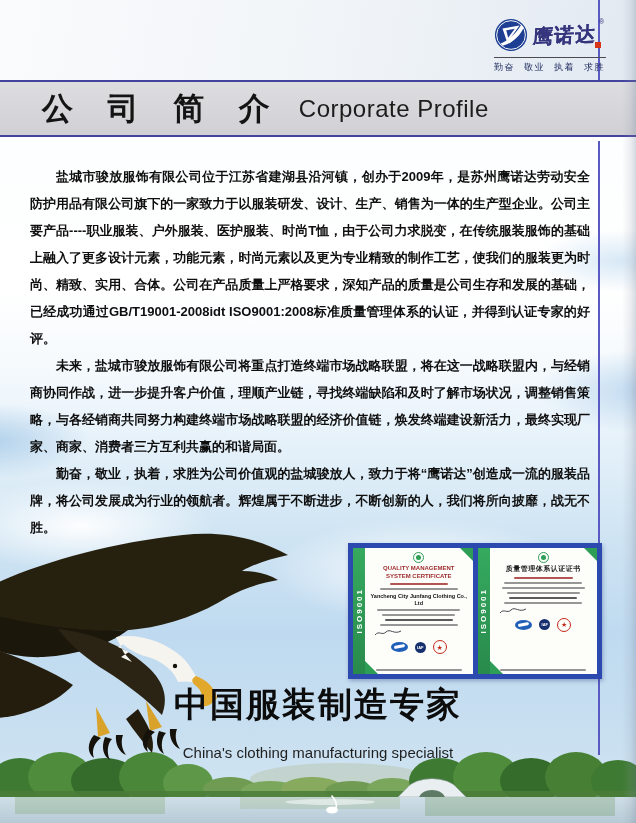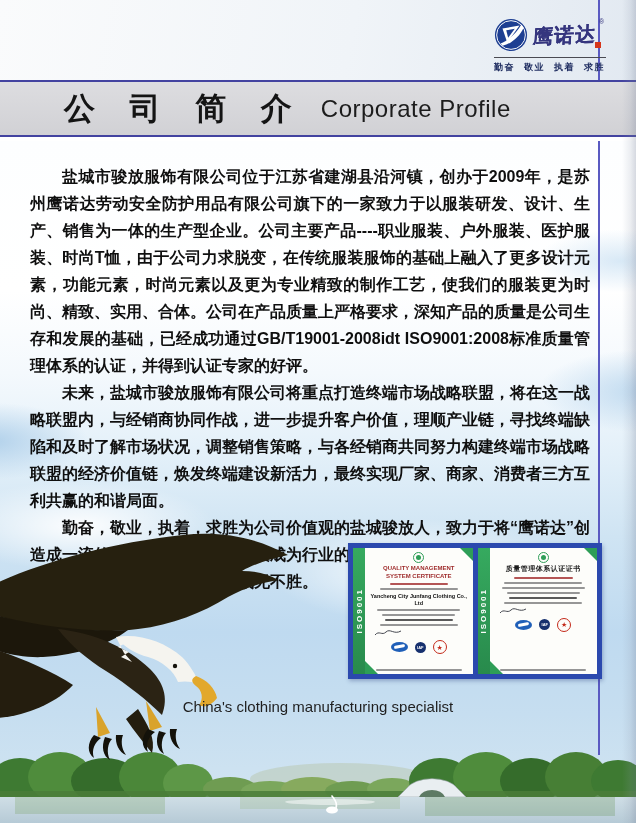--- a/index.html
+++ b/index.html
@@ -13,43 +13,43 @@
         background:linear-gradient(100deg,#fafbfc 0%,#f0f4f8 55%,#e2e9f1 100%);}
   .rule-v-top{position:absolute;left:598px;top:0;width:2px;height:80px;background:#5a5ac2;}
   .logo-block{position:absolute;right:30px;top:18px;width:112px;}
   .logo-row{display:flex;align-items:center;gap:5px;}
   .logo-mark{width:34px;height:34px;flex:0 0 auto;}
   .logo-cn{font-size:20px;font-weight:900;color:#35357e;transform:rotate(-3deg) skewX(-6deg);
         letter-spacing:1px;text-shadow:0 0 .6px #35357e;white-space:nowrap;}
   .reg{font-size:7px;color:#35357e;align-self:flex-start;margin-left:-2px;}
   .seal-sq{width:6px;height:6px;background:#d6351a;align-self:flex-end;margin:0 0 4px -14px;}
   .logo-divider{border-top:1.5px solid #4a4a52;margin:5px 0 3px;}
-  .motto{font-size:9px;font-weight:bold;color:#1c2a5e;letter-spacing:1.5px;word-spacing:5px;white-space:nowrap;}
+  .motto{font-size:9px;font-weight:normal;color:#1c2a5e;letter-spacing:1.5px;word-spacing:5px;white-space:nowrap;}
 
   
   .title-bar{position:relative;z-index:4;height:57px;box-sizing:border-box;
         background:linear-gradient(#dddde0,#d1d1d5);
         border-top:2px solid #4343a0;border-bottom:2px solid #4343a0;
-        display:flex;align-items:center;padding-left:64px;}
+        display:flex;align-items:center;padding-left:42px;}
   .title-cn{font-size:31px;font-weight:bold;color:#141414;letter-spacing:13px;}
   .title-en{font-size:24px;color:#1c1c1c;margin-left:16px;letter-spacing:.5px;}
 
   
   .content{position:absolute;top:141px;left:0;right:0;bottom:0;overflow:hidden;background:
     radial-gradient(140px 55px at -10px 300px,rgba(168,203,232,.85),rgba(168,203,232,0) 70%),
     radial-gradient(160px 60px at 650px 250px,rgba(175,208,235,.8),rgba(175,208,235,0) 70%),
     radial-gradient(120px 45px at 620px 120px,rgba(190,218,240,.6),rgba(190,218,240,0) 70%),
     radial-gradient(180px 60px at 80px 385px,rgba(255,255,255,.95),rgba(255,255,255,0) 75%),
     radial-gradient(200px 70px at 420px 430px,rgba(255,255,255,.9),rgba(255,255,255,0) 75%),
     linear-gradient(180deg,#fdfeff 0%,#ffffff 22%,#f4f9fd 34%,#e3f0f9 46%,#cfe4f3 58%,#bfdaf0 72%,#c6def0 84%,#d4e6f2 100%);}
   .rule-v{position:absolute;left:598px;top:0;width:2px;height:614px;background:#5a5ac2;z-index:2;}
 
   .paragraphs{position:absolute;top:22px;left:30px;width:560px;z-index:3;}
   .paragraphs p{margin:0;text-indent:2em;text-align:justify;
-        font-size:16px;line-height:27px;font-weight:bold;color:#0f0f0f;}
+        font-size:13px;line-height:27px;font-weight:bold;color:#0f0f0f;}
 
   
   .cert-panel{position:absolute;left:348px;top:402px;width:244px;height:126px;z-index:5;
         background:#2b49ae;padding:5px;display:flex;gap:5px;box-shadow:1px 2px 4px rgba(40,60,120,.35);}
   .cert{position:relative;flex:1;background:#fdfdfa;overflow:hidden;}
   .cert-band{position:absolute;left:0;top:0;bottom:0;width:12px;z-index:2;
         background:linear-gradient(#36aa5f,#288a4c);display:flex;align-items:center;justify-content:center;}
   .cert-band span{writing-mode:vertical-rl;transform:rotate(180deg);
         color:#fff;font-size:8px;font-weight:bold;letter-spacing:2px;}
   .tri{position:absolute;width:0;height:0;z-index:1;}
@@ -196,20 +196,21 @@
       <path d="M158,172 L174,198 L162,202 Z" fill="#d9a32b"></path>
       <path d="M106,206 C99,214 99,224 106,229 C103,221 107,213 113,209 Z" fill="#14120a"></path>
       <path d="M117,208 C113,218 115,227 122,231 C118,223 120,214 124,210 Z" fill="#14120a"></path>
       <path d="M128,206 C127,215 131,223 138,226 C133,219 133,211 135,206 Z" fill="#14120a"></path>
       <path d="M160,200 C153,208 153,218 160,223 C157,215 161,207 167,203 Z" fill="#14120a"></path>
       <path d="M171,202 C167,212 169,221 176,225 C172,217 174,208 178,204 Z" fill="#14120a"></path>
       <path d="M182,200 C181,209 185,217 192,220 C187,213 187,205 189,200 Z" fill="#14120a"></path>
     </svg>
 
     <div class="slogan">
+      <div class="slogan-cn">中国服装制造专家</div>
       <div class="slogan-en">China's clothing manufacturing specialist</div>
     </div>
 
     <svg class="landscape" viewBox="0 0 636 72" preserveAspectRatio="none">
       <defs>
         <linearGradient id="wg" x1="0" y1="0" x2="0" y2="1">
           <stop offset="0" stop-color="#cfdee6"></stop>
             <stop offset="1" stop-color="#b6cad6"></stop>
         </linearGradient>
       </defs>

